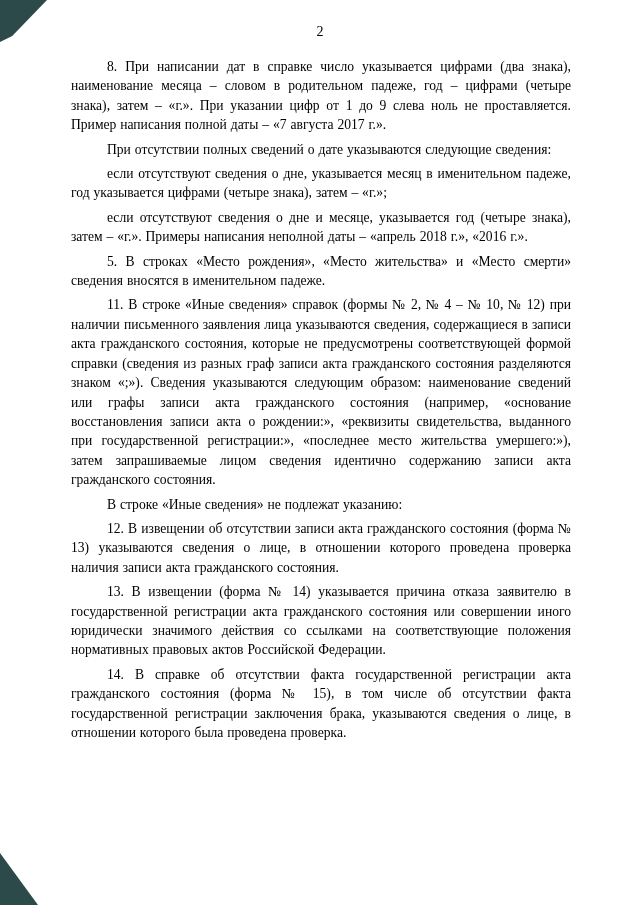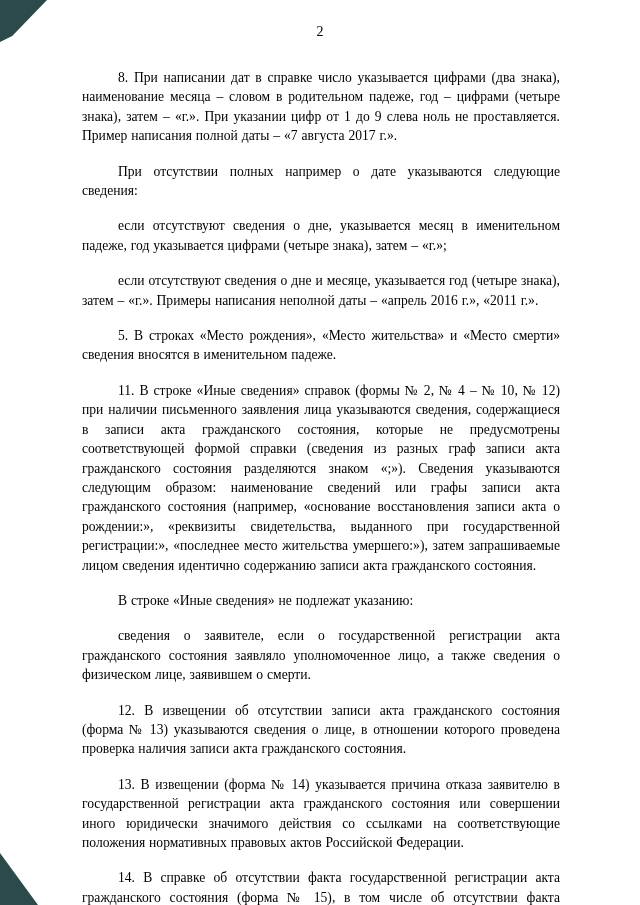--- a/index.html
+++ b/index.html
@@ -43,41 +43,40 @@
     font-size: 14px;
     line-height: 16px;
   }
   .content {
     position: absolute;
     top: 52px;
     left: 66px;
     width: 510px;
   }
   .para {
-    margin: 16px;
+    margin: 5px;
     text-align: justify;
     text-indent: 36px;
     font-size: 13.6px;
     line-height: 19.4px;
     word-spacing: 0.5px;
   }
 </style>
 </head>
 <body>
 
 <div class="page">
   <div class="corner top-left"></div>
   <div class="corner bottom-left"></div>
   <div class="page-number">2</div>
   <div class="content">
       <p class="para">8. При написании дат в справке число указывается цифрами (два знака), наименование месяца – словом в родительном падеже, год – цифрами (четыре знака), затем – «г.». При указании цифр от 1 до 9 слева ноль не проставляется. Пример написания полной даты – «7 августа 2017 г.».</p>
-      <p class="para">При отсутствии полных например о дате указываются следующие сведения:</p>
+      <p class="para">При отсутствии полных сведений о дате указываются следующие сведения:</p>
       <p class="para">если отсутствуют сведения о дне, указывается месяц в именительном падеже, год указывается цифрами (четыре знака), затем – «г.»;</p>
-      <p class="para">если отсутствуют сведения о дне и месяце, указывается год (четыре знака), затем – «г.». Примеры написания неполной даты – «апрель 2016 г.», «2011 г.».</p>
+      <p class="para">если отсутствуют сведения о дне и месяце, указывается год (четыре знака), затем – «г.». Примеры написания неполной даты – «апрель 2018 г.», «2016 г.».</p>
       <p class="para">5. В строках «Место рождения», «Место жительства» и «Место смерти» сведения вносятся в именительном падеже.</p>
       <p class="para">11. В строке «Иные сведения» справок (формы № 2, № 4 – № 10, № 12) при наличии письменного заявления лица указываются сведения, содержащиеся в записи акта гражданского состояния, которые не предусмотрены соответствующей формой справки (сведения из разных граф записи акта гражданского состояния разделяются знаком «;»). Сведения указываются следующим образом: наименование сведений или графы записи акта гражданского состояния (например, «основание восстановления записи акта о рождении:», «реквизиты свидетельства, выданного при государственной регистрации:», «последнее место жительства умершего:»), затем запрашиваемые лицом сведения идентично содержанию записи акта гражданского состояния.</p>
       <p class="para">В строке «Иные сведения» не подлежат указанию:</p>
-      <p class="para">сведения о заявителе, если о государственной регистрации акта гражданского состояния заявляло уполномоченное лицо, а также сведения о физическом лице, заявившем о смерти.</p>
       <p class="para">12. В извещении об отсутствии записи акта гражданского состояния (форма № 13) указываются сведения о лице, в отношении которого проведена проверка наличия записи акта гражданского состояния.</p>
       <p class="para">13. В извещении (форма № 14) указывается причина отказа заявителю в государственной регистрации акта гражданского состояния или совершении иного юридически значимого действия со ссылками на соответствующие положения нормативных правовых актов Российской Федерации.</p>
       <p class="para">14. В справке об отсутствии факта государственной регистрации акта гражданского состояния (форма № 15), в том числе об отсутствии факта государственной регистрации заключения брака, указываются сведения о лице, в отношении которого была проведена проверка.</p>
     </div>
 </div>
 
 </body></html>

